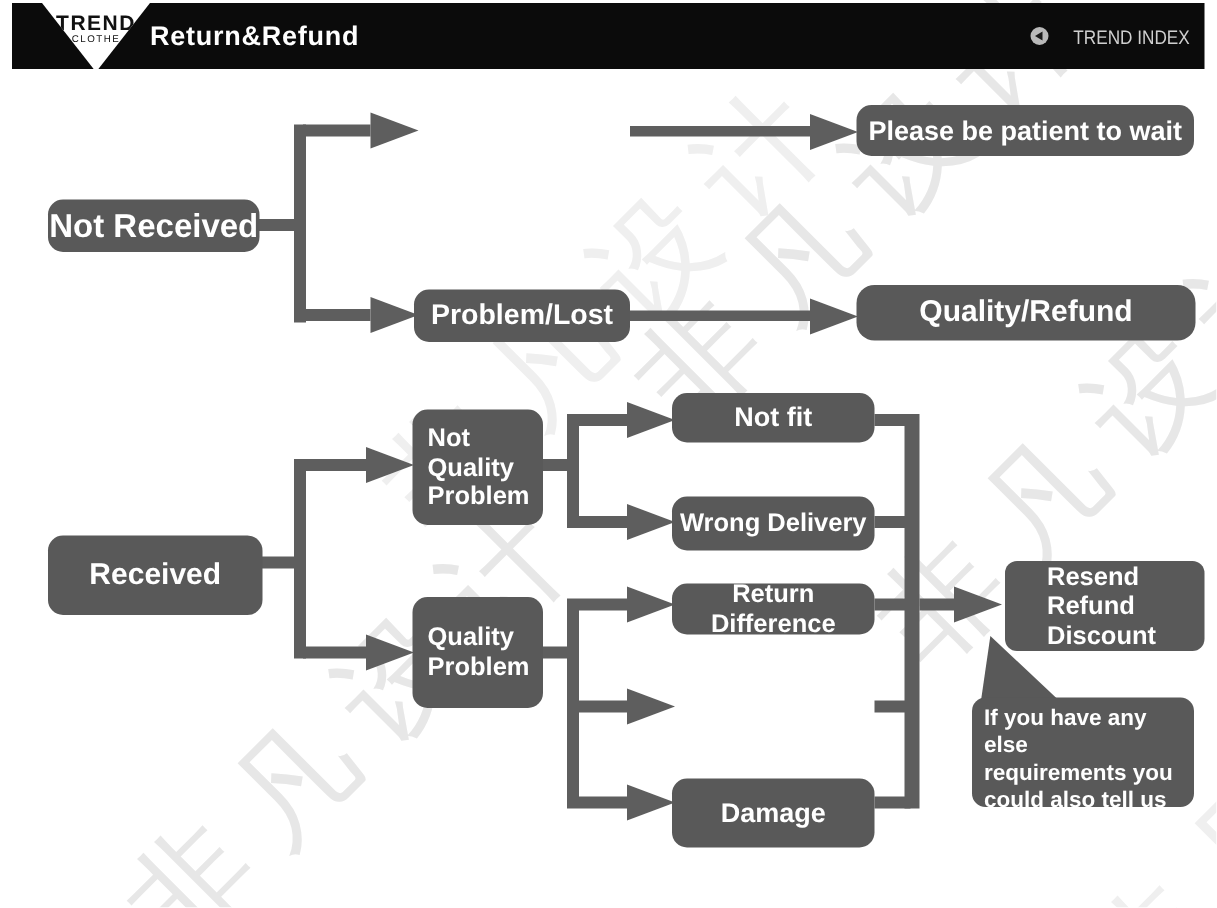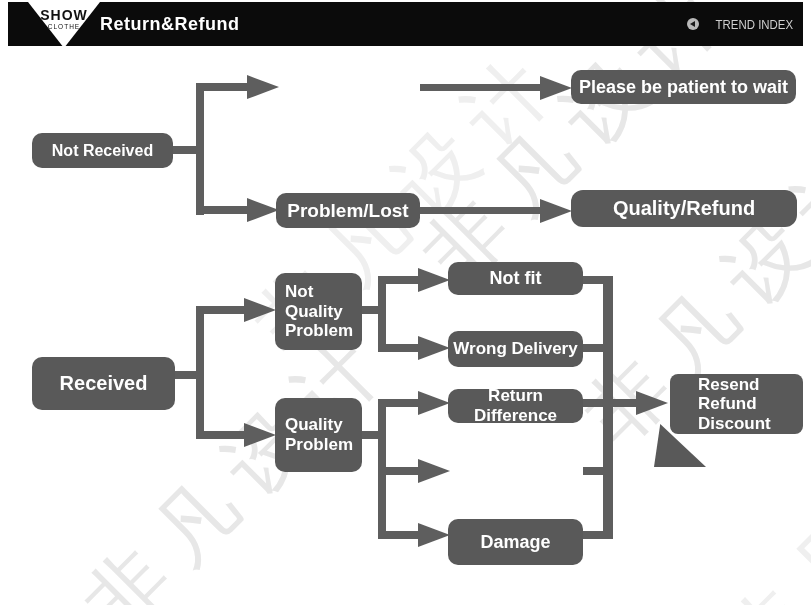--- a/index.html
+++ b/index.html
@@ -45,33 +45,33 @@
 <div class="canvas">
 
   <div class="wm" style="left:400px;top:232px;">非凡设计</div>
   <div class="wm" style="left:562px;top:392px;">非凡设计</div>
   <div class="wm" style="left:62px;top:582px;">非凡设计</div>
   <div class="wm light" style="left:232px;top:302px;">非凡设计</div>
   <div class="wm light" style="left:700px;top:622px;">非凡设计</div>
 
   <div class="header">
     <div class="logo">
-      <span class="logo-top">SHOW</span>
+      <span class="logo-top">TREND</span>
       <span class="logo-bottom">CLOTHE</span>
     </div>
     <div class="header-title">Return&amp;Refund</div>
     <div class="trend">
       <span class="ti-circle">
           <span class="ti-arrow"></span>
         </span>
       <span class="trend-label">TREND INDEX</span>
     </div>
   </div>
 
-  <div class="node" style="left:32px;top:133px;width:141px;height:35px;font-size:16px;">Not Received</div>
+  <div class="node" style="left:32px;top:133px;width:141px;height:35px;font-size:22px;">Not Received</div>
 
   <div class="hline" style="left:172px;top:146px;width:30px;height:8px;"></div>
   <div class="vline" style="left:196px;top:83px;width:8px;height:132px;"></div>
   <div class="hline" style="left:202px;top:83px;width:45px;height:8px;"></div>
   <div class="ah" style="left:247px;top:75px;"></div>
   <div class="hline" style="left:202px;top:206px;width:45px;height:8px;"></div>
   <div class="ah" style="left:247px;top:198px;"></div>
 
   <div class="hline" style="left:420px;top:84px;width:121px;height:7px;"></div>
   <div class="ah" style="left:540px;top:76px;"></div>
@@ -124,14 +124,17 @@
   <div class="hline" style="left:583px;top:467px;width:24px;height:8px;"></div>
   <div class="hline" style="left:583px;top:531px;width:24px;height:8px;"></div>
   <div class="vline" style="left:603px;top:276px;width:10px;height:263px;"></div>
   <div class="hline" style="left:613px;top:399px;width:24px;height:8px;"></div>
   <div class="ah" style="left:636px;top:391px;"></div>
 
   <div class="node left" style="left:670px;top:374px;width:133px;height:60px;font-size:17px;padding-left:28px;border-radius:8px;">Resend
 Refund
 Discount</div>
   <div class="tail"></div>
+  <div class="bubble">If you have any else
+requirements you
+could also tell us</div>
 
 </div>
 
 </body></html>

